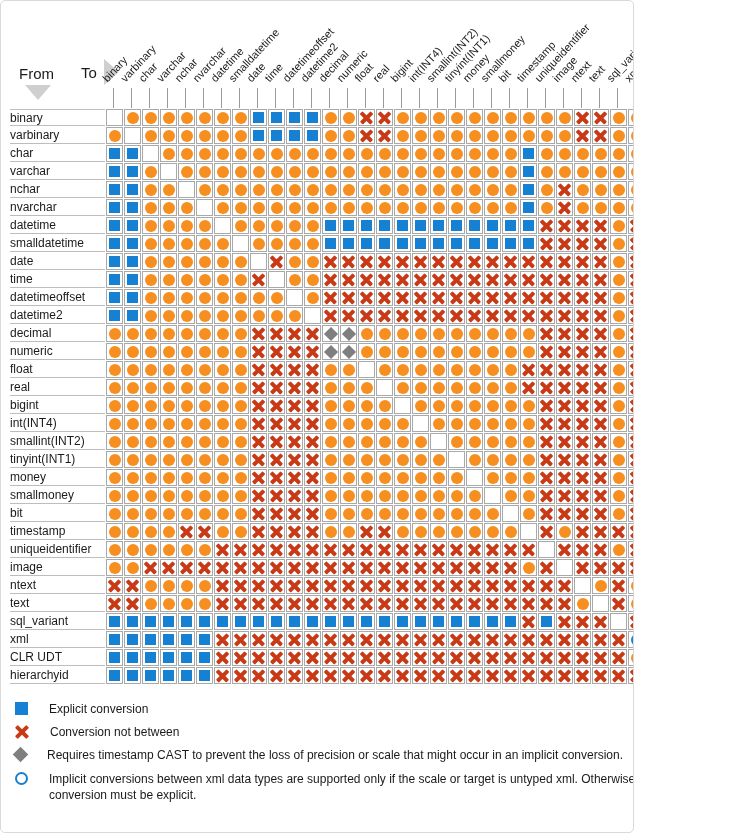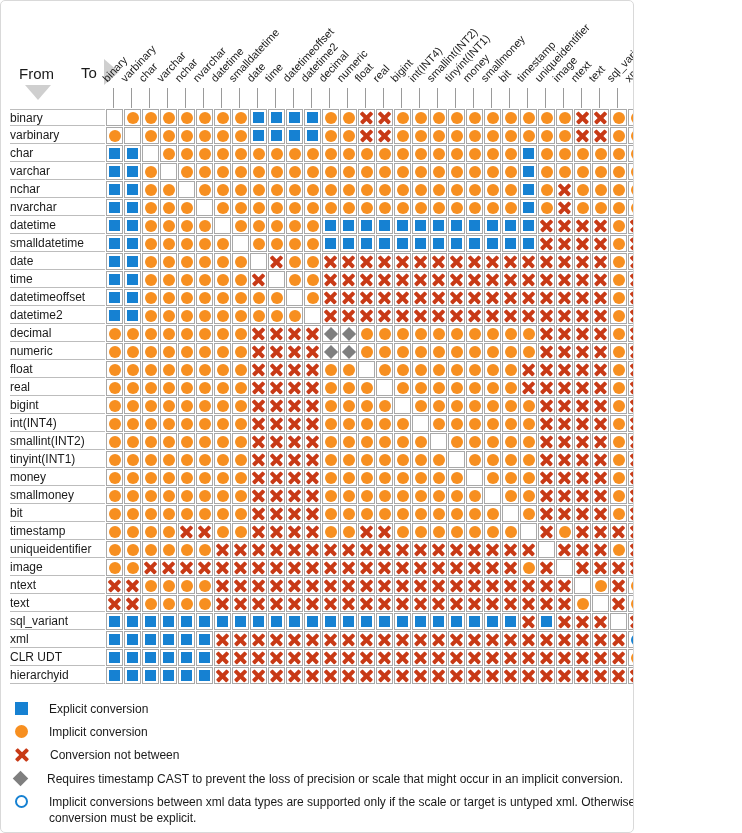--- a/index.html
+++ b/index.html
@@ -1326,24 +1326,20 @@
         </tr>
       </tbody>
     </table>
 
   <div class="legend">
       <div class="legend-item">
         <span class="ic ic-E"></span>
         <span class="txt">Explicit conversion</span>
       </div>
       <div class="legend-item">
-        <span class="ic ic-I"></span>
-        <span class="txt">Implicit conversion</span>
-      </div>
-      <div class="legend-item">
         <span class="ic ic-X"></span>
         <span class="txt">Conversion not between</span>
       </div>
       <div class="legend-item">
         <span class="ic ic-D"></span>
         <span class="txt">Requires timestamp CAST to prevent the loss of precision or scale that might occur in an implicit conversion.</span>
       </div>
       <div class="legend-item">
         <span class="ic ic-O"></span>
         <span class="txt">Implicit conversions between xml data types are supported only if the scale or target is untyped xml. Otherwise, the conversion must be explicit.</span>

